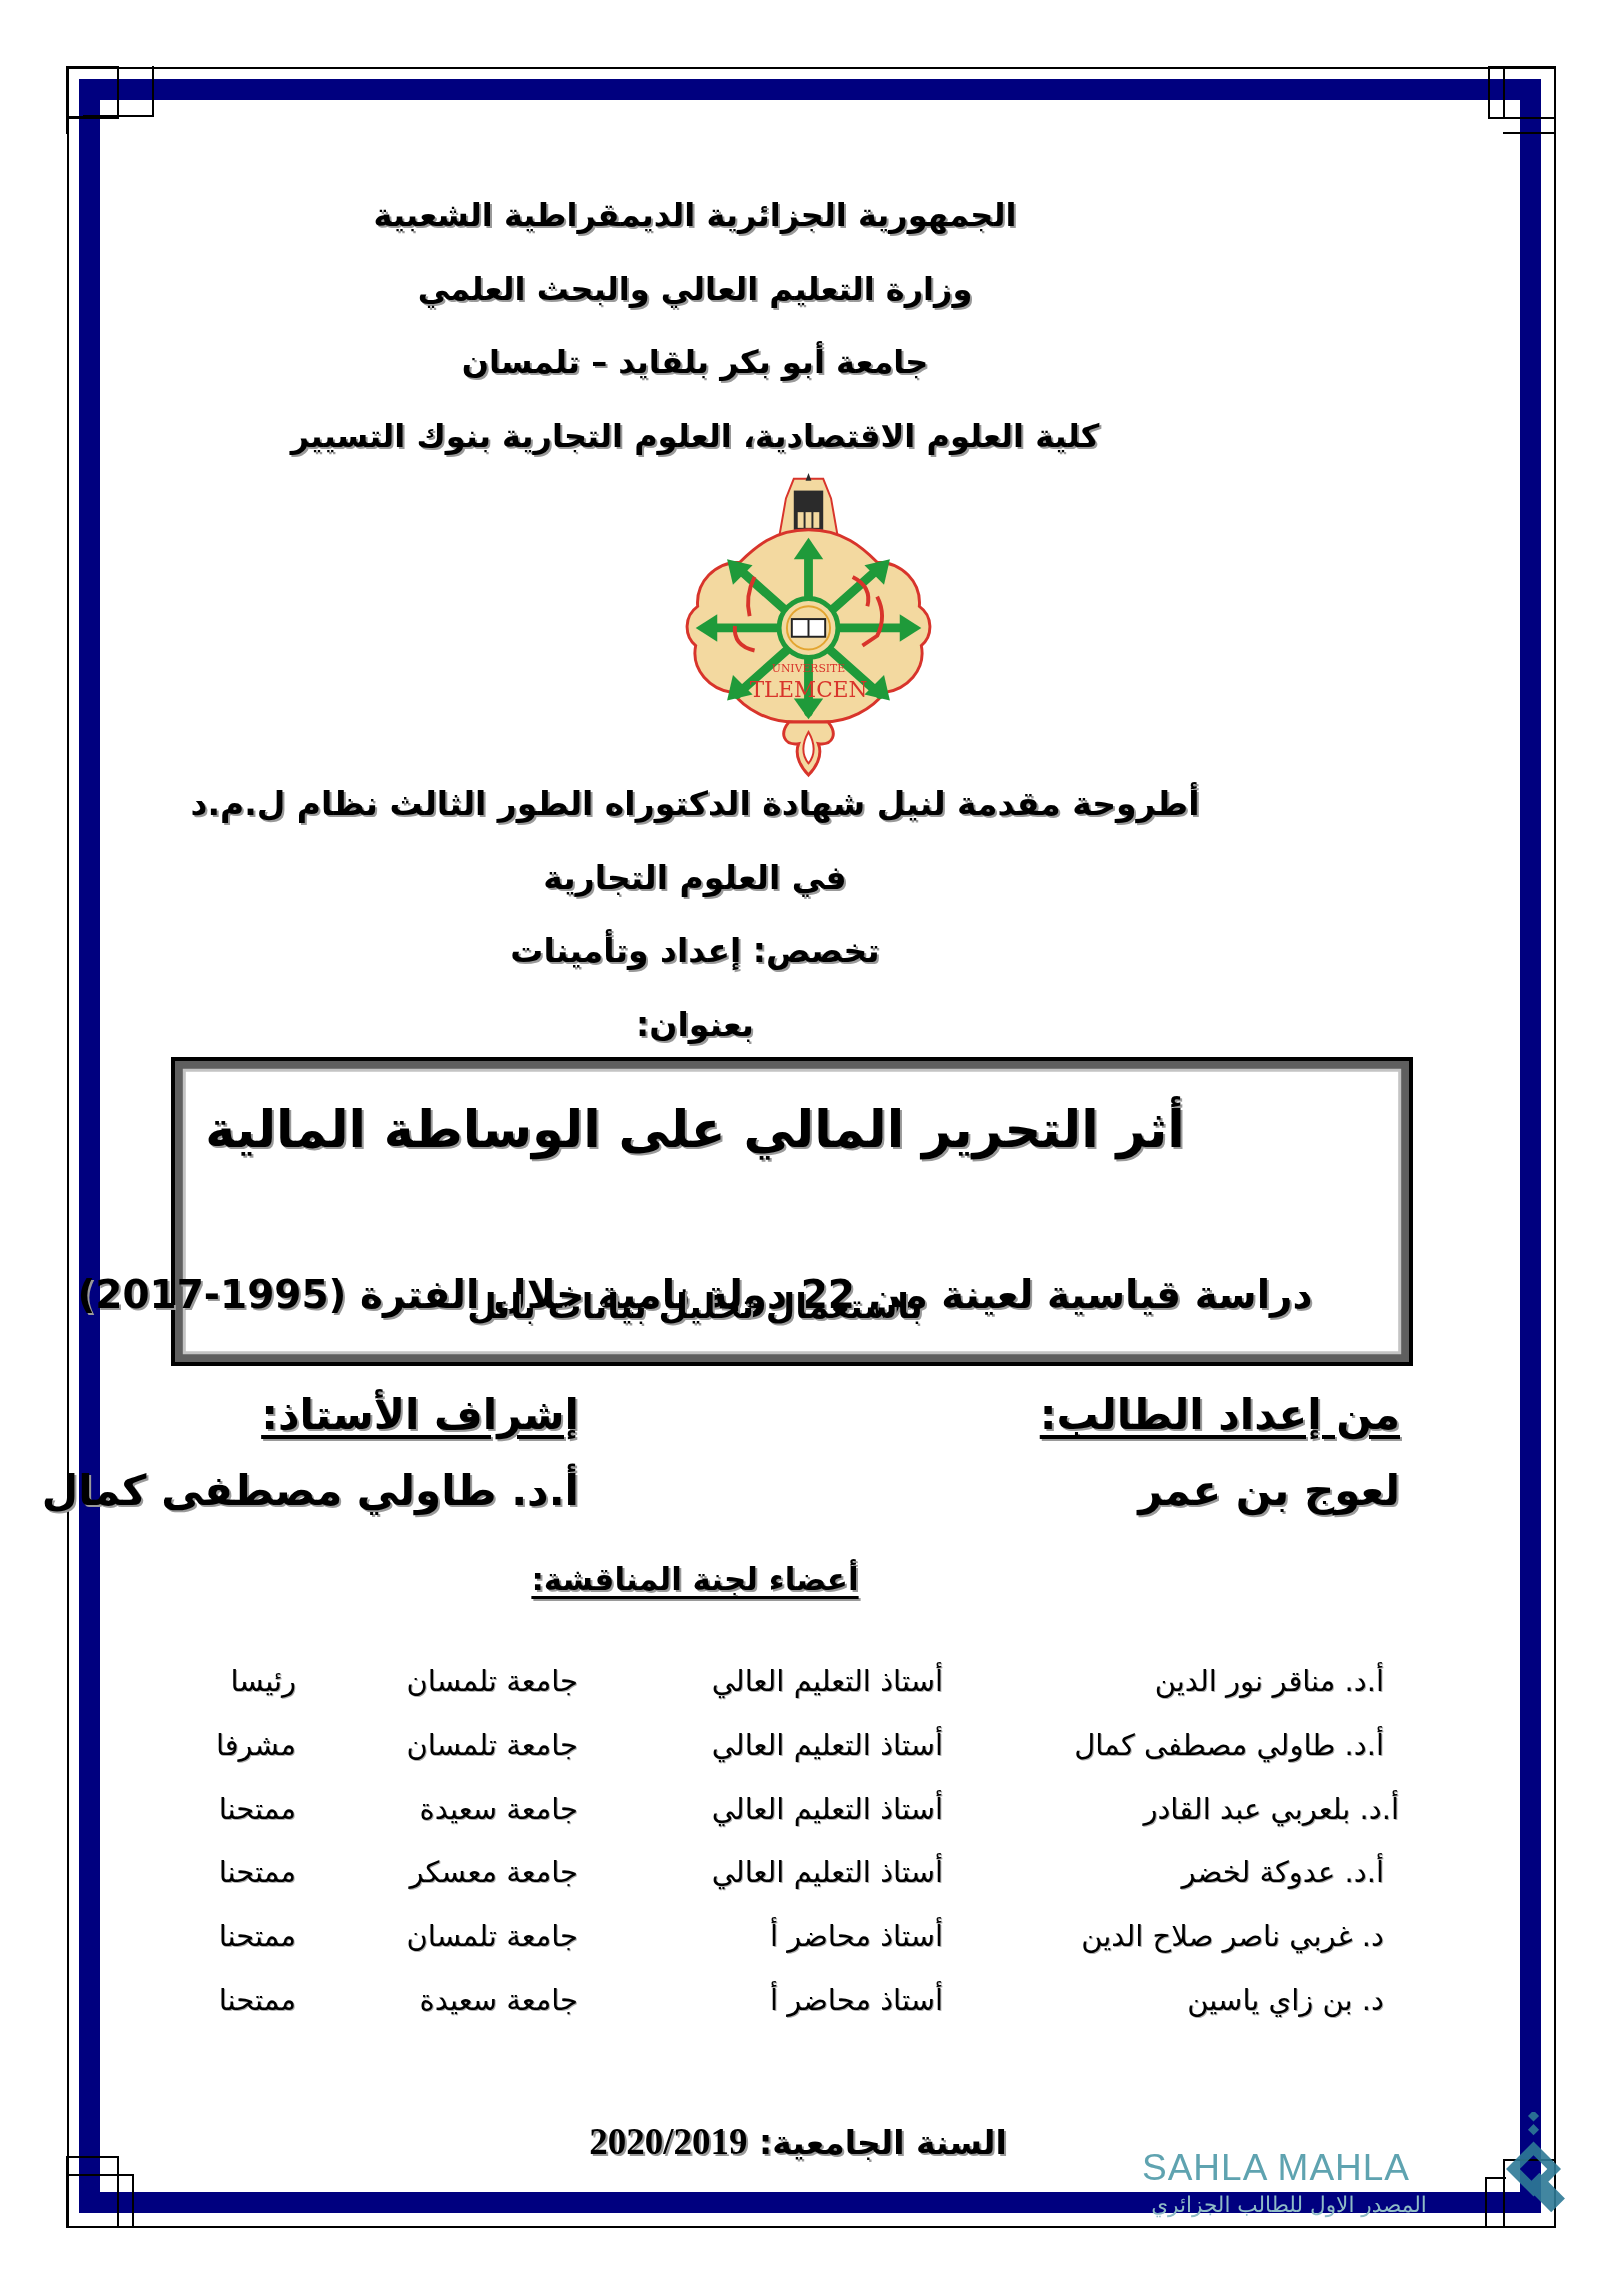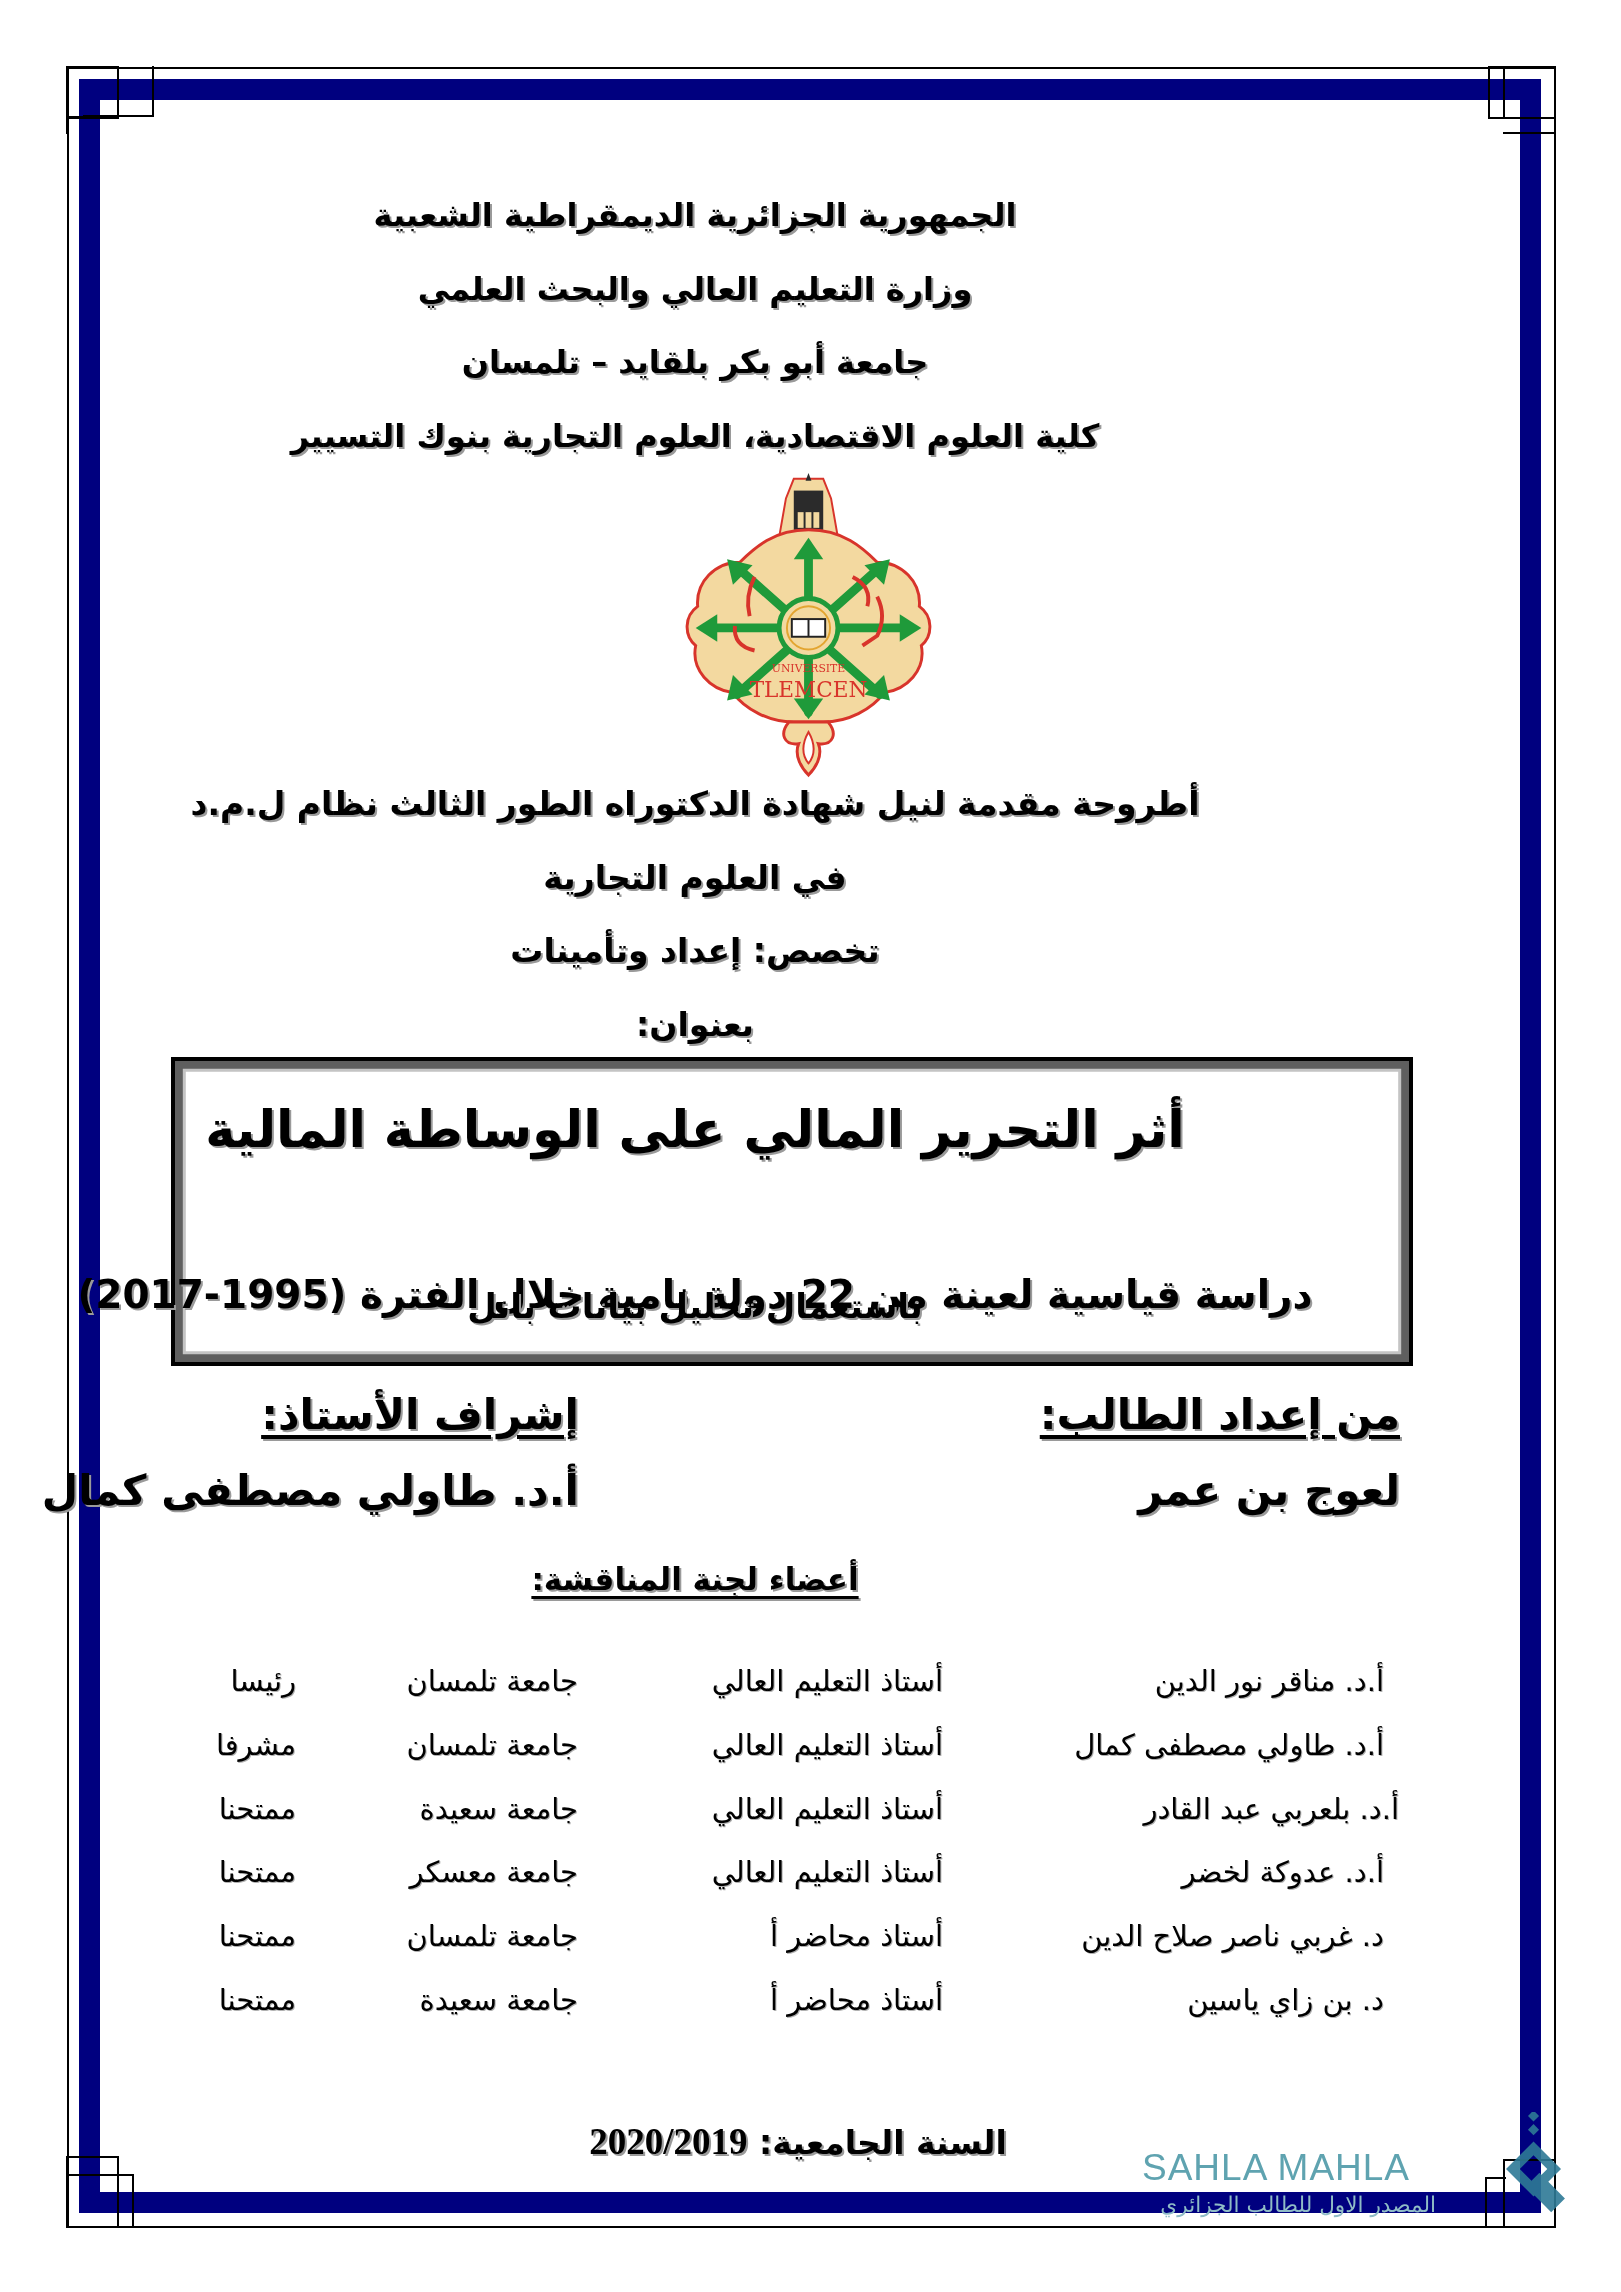--- a/index.html
+++ b/index.html
@@ -187,21 +187,21 @@
   </div>
 </div>
 
 <div class="abs" style="left:16px; width:1564px; top:2088px; text-align:center; direction:rtl; font-weight:bold; font-size:33px; text-shadow:2px 2px 0 #9a9a9a;margin-top:32px;">
   <span>السنة الجامعية:</span>
   <span style="font-family:'Liberation Serif', serif; font-size:37px;">2020/2019</span>
 </div>
 
 <div>
   <div class="wm-text" style="left:1142px; top:2147px;">SAHLA MAHLA</div>
-  <div class="wm-sub" style="left:1142px; top:2192px; width:294px; text-align:right;">المصدر الاول للطالب الجزائري</div>
+  <div class="wm-sub" style="left:1142px; top:2192px; width:294px; text-align:center;">المصدر الاول للطالب الجزائري</div>
   <svg class="abs" style="left:1500px; top:2112px;" width="69" height="108" viewBox="0 0 70 110">
     <g fill="#2e7a96" opacity="0.9">
       <rect x="30" y="0" width="8" height="8" transform="rotate(45 34 4)"></rect>
       <rect x="30" y="14" width="8" height="8" transform="rotate(45 34 18)"></rect>
       <path d="M34 30 L62 58 L34 86 L6 58 Z M34 44 L20 58 L34 72 L48 58 Z"></path>
       <path d="M40 62 L66 88 L52 102 L26 76 Z"></path>
     </g>
   </svg>
 </div>
 

